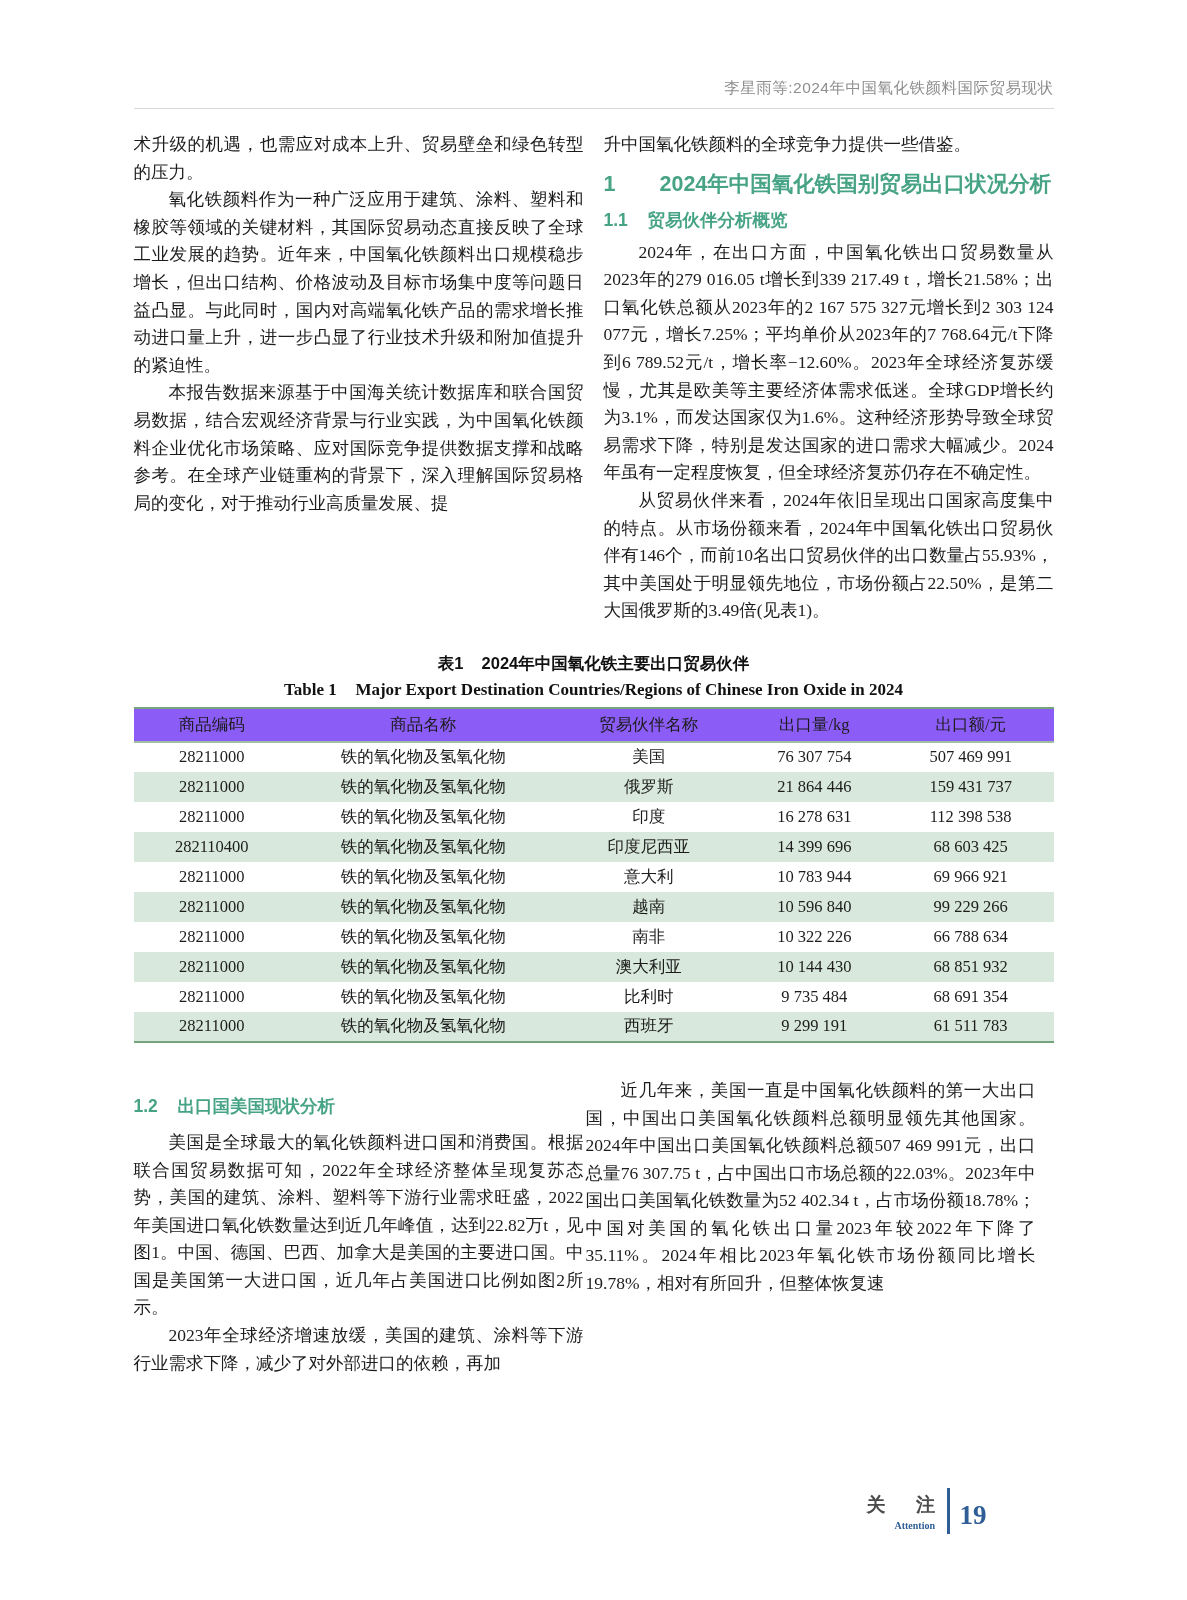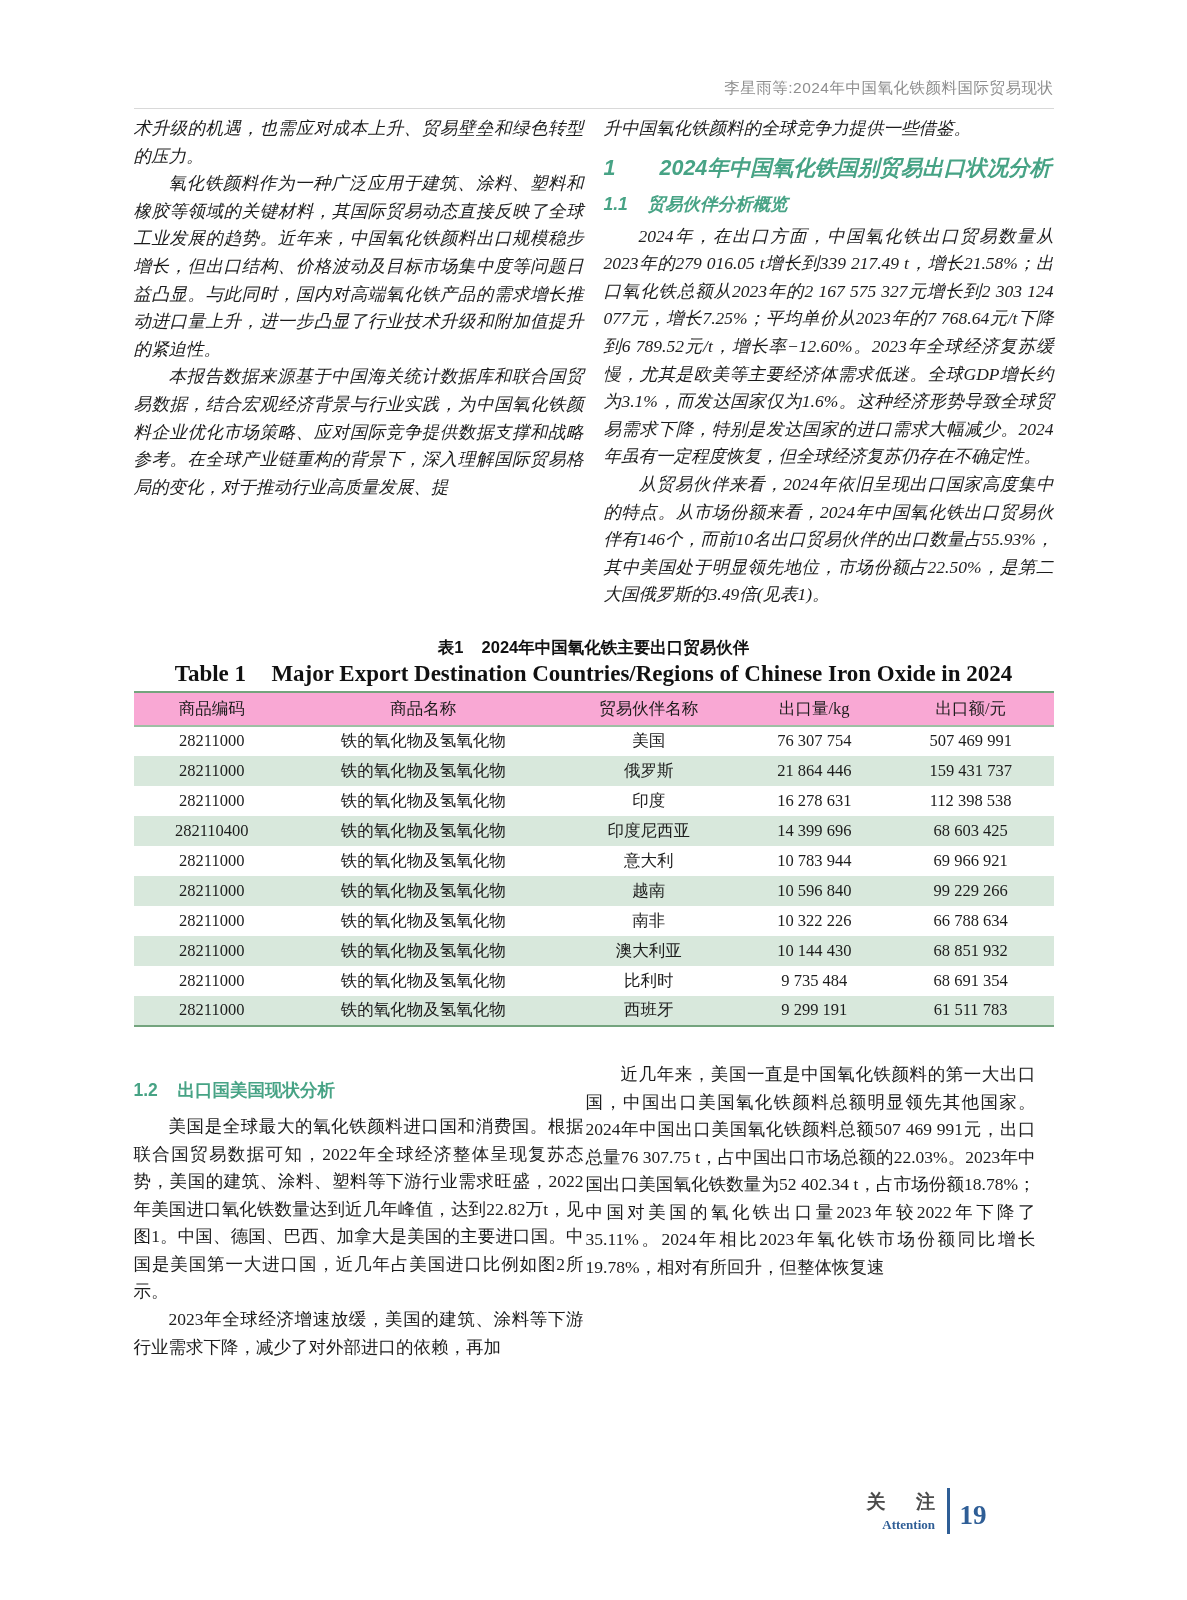--- a/index.html
+++ b/index.html
@@ -19,21 +19,21 @@
   .running-head {
     text-align:right;
     font-family:"Liberation Sans","DejaVu Sans",sans-serif;
     font-size:15.5px; color:#8e8e8e;
     letter-spacing:0.5px;
     padding-bottom:9px;
     border-bottom:1px solid #d9d9d9;
   }
 
   
-  .cols { display:flex; gap:20px; margin-top:6px;font-style:italic; }
+  .cols { display:flex; gap:20px; margin-top:22px; }
   .col { width:450px; font-size:17.5px; line-height:27.6px; text-align:justify; }
   .para { text-indent:2em; }
   .para.no-indent { text-indent:0; }
 
   
   .h1 {
     display:flex;
     font-family:"Liberation Sans","DejaVu Sans",sans-serif;
     font-weight:bold; color:#47a385;
     font-size:21.5px; line-height:30px;
@@ -54,32 +54,32 @@
   
   .table-block { margin-top:26px; }
   .tcap-zh {
     text-align:center;
     font-family:Liberation Sans, sans-serif;
     font-weight:bold; font-size:16.5px; line-height:25px; color:#111;
   }
   .tcap-en {
     text-align:center;
     font-family:"Liberation Serif","DejaVu Serif",serif;
-    font-weight:bold; font-size:23px; line-height:27px; color:#111;
+    font-weight:bold; font-size:17px; line-height:27px; color:#111;
     margin-bottom:4px;
   }
   .cap-label { margin-right:1.1em; }
   table.export {
     width:920px; border-collapse:collapse; table-layout:fixed;
     font-size:16.5px;
     border-top:2.5px solid #74a47e;
     border-bottom:2.5px solid #74a47e;
   }
   table.export th {
-    background:#f9a8d4;
+    background:#8b5cf6;
     font-weight:normal;
     height:34px;
     border-bottom:2px solid #9dbfa4;
   }
   table.export td { height:30px; }
   table.export th, table.export td { text-align:center; vertical-align:middle; padding:0 4px; }
   table.export tr.stripe td { background:#d8e8dc; }
   col.c1{width:17%;} col.c2{width:29%;} col.c3{width:20%;} col.c4{width:16%;} col.c5{width:18%;}
 
   .cols-bottom { display:flex; gap:2px; margin-top:34px; }
@@ -92,21 +92,21 @@
     display:flex; align-items:center;
   }
   .footer-zh-block { text-align:right; margin-right:10px; }
   .footer-zh {
     font-family:"Liberation Sans","DejaVu Sans",sans-serif;
     font-weight:bold; font-size:19px; color:#4a4a4a;
     letter-spacing:1.6em; margin-right:-1.6em;
   }
   .footer-en {
     font-family:"Liberation Serif","DejaVu Serif",serif;
-    font-weight:bold; font-size:13px; color:#2f5e96;
+    font-weight:bold; font-size:10px; color:#2f5e96;
     margin-top:2px;
   }
   .footer-divider { width:2.5px; height:46px; background:#2f5e96; margin:0 10px 0 2px; }
   .page-number {
     font-family:"Liberation Serif","DejaVu Serif",serif;
     font-size:27px; color:#2f5e96; padding-top:8px;font-weight:bold;
   }
 </style>
 </head>
 <body>

